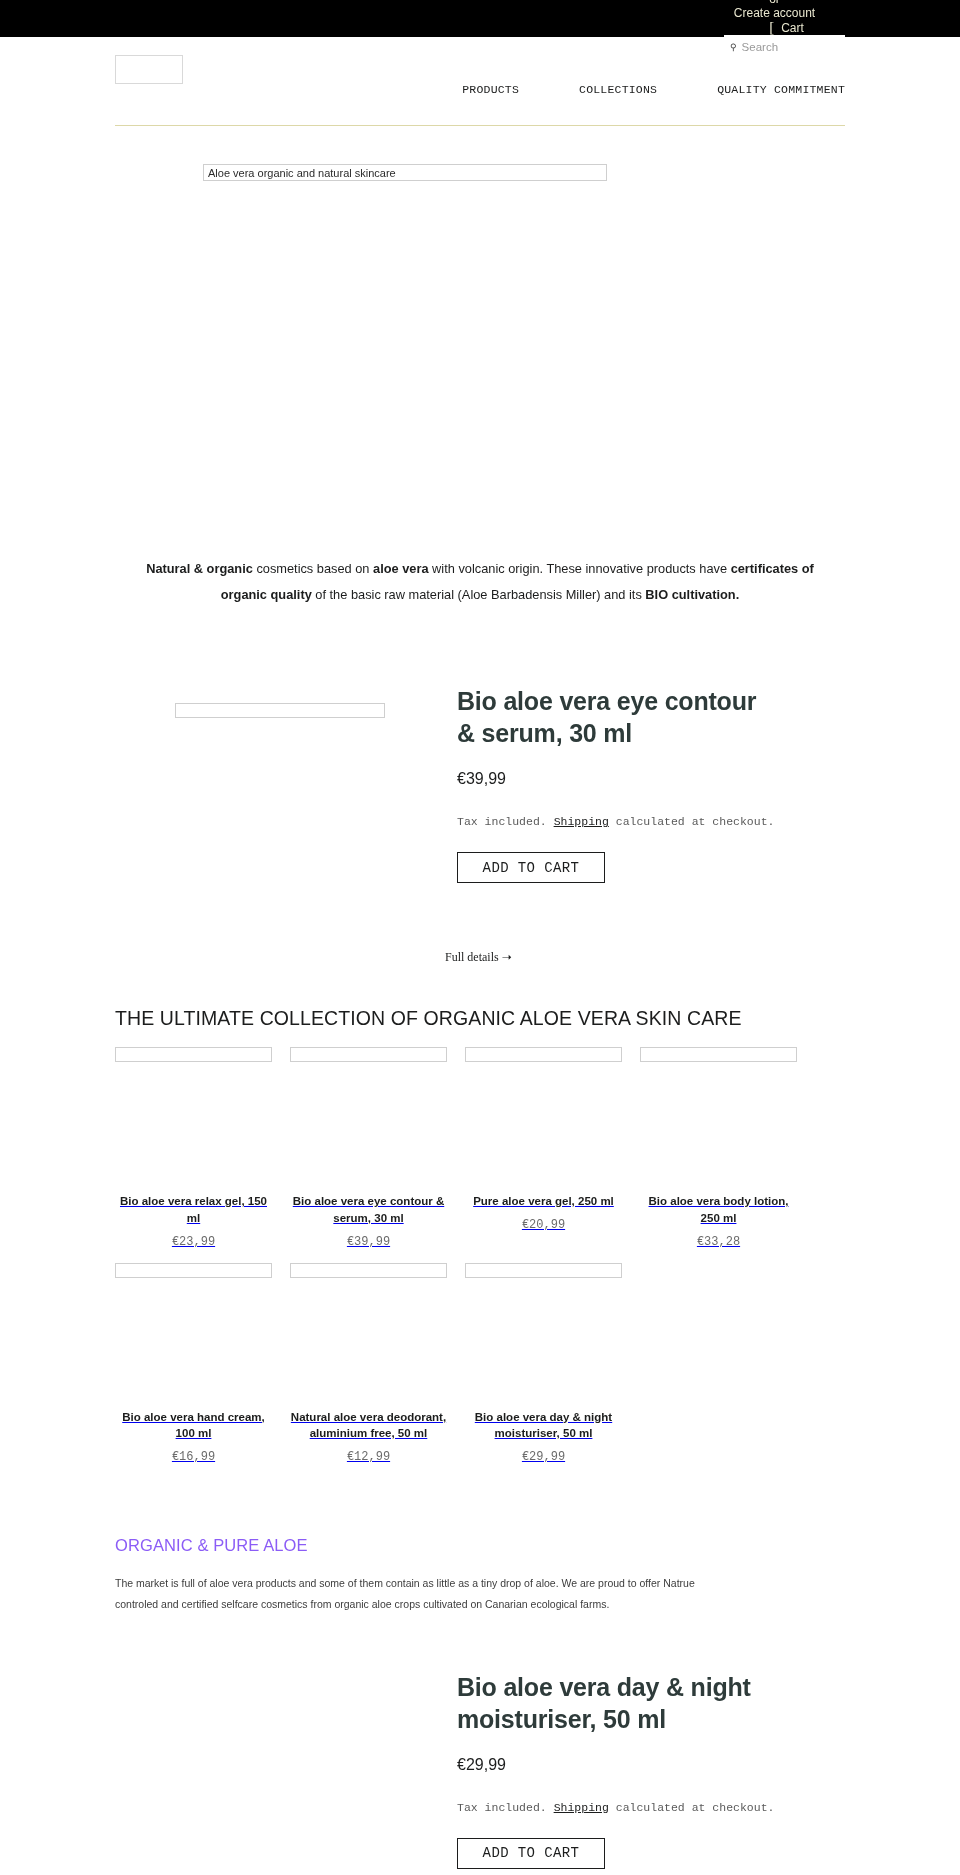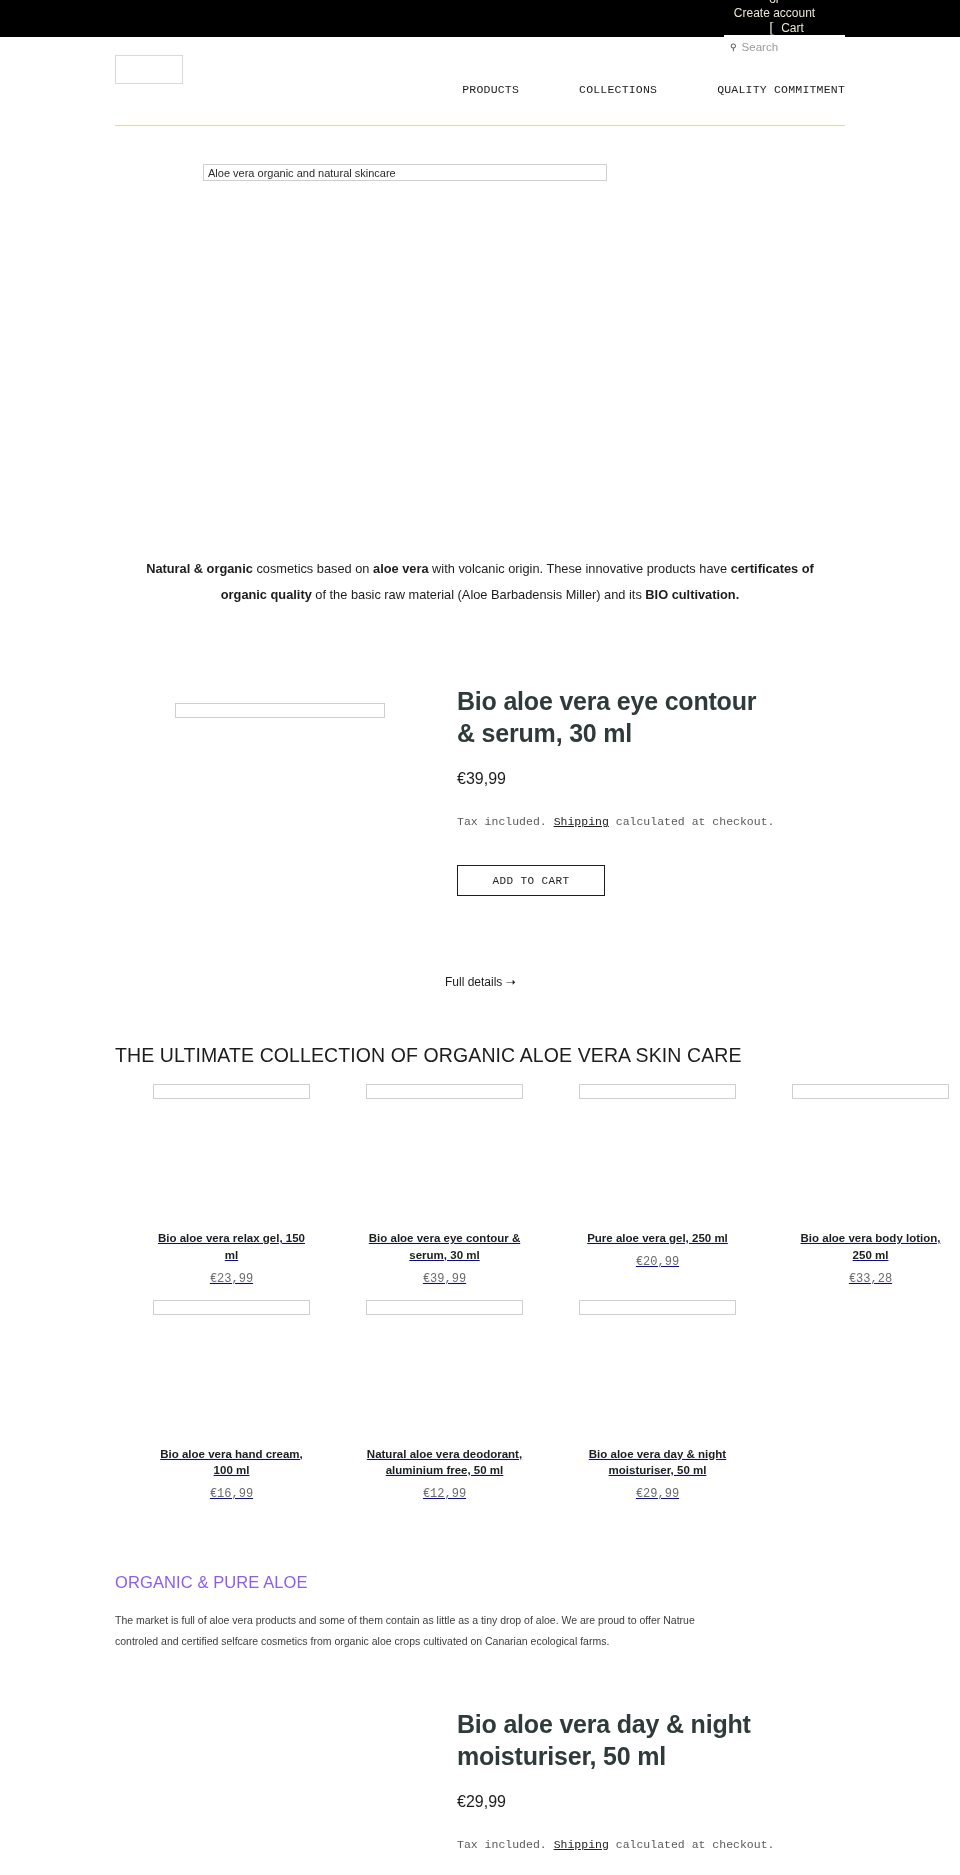--- a/index.html
+++ b/index.html
@@ -207,39 +207,40 @@
     margin-top: 27px;
     font-family: "Liberation Mono", monospace;
     font-size: 11.5px;
     color: #5a5a5a;
   }
   .featured-tax a {
     color: #1c1d1d;
     text-decoration: underline;
   }
   .add-to-cart {
-    margin-top: 37px;
+    margin-top: 24px;
     width: 148px;
     height: 31px;
     border: 1px solid #1c1d1d;
     background: #ffffff;
     font-family: "Liberation Mono", monospace;
-    font-size: 11px;
+    font-size: 14px;
     letter-spacing: 0.4px;
     color: #1c1d1d;
     cursor: pointer;
     display: flex;
     align-items: center;
     justify-content: center;
   }
   .full-details-row {
     width: 730px;
-    margin: 12px auto;
+    margin: 0 auto;
     padding-top: 64px;
     padding-left: 330px;
+    font-family: Liberation Serif, serif;
   }
   .full-details {
     font-size: 12px;
     color: #1c1d1d;
     text-decoration: none;
     display: inline-block;
   }
 
   
   .collection {
@@ -257,21 +258,20 @@
     display: flex;
     gap: 18px;
     padding-top: 17px;
   }
   .grid-row-2 { padding-top: 14px; }
   .card {
     width: 157px;
     display: flex;
     flex-direction: column;
     align-items: center;
-    margin-left: 38px;
   }
   .card-img-placeholder {
     width: 157px;
     height: 15px;
     border: 1px solid #cfcfcf;
     background: #fff;
   }
   .card-title {
     margin-top: 131px;
     font-size: 11.5px;

